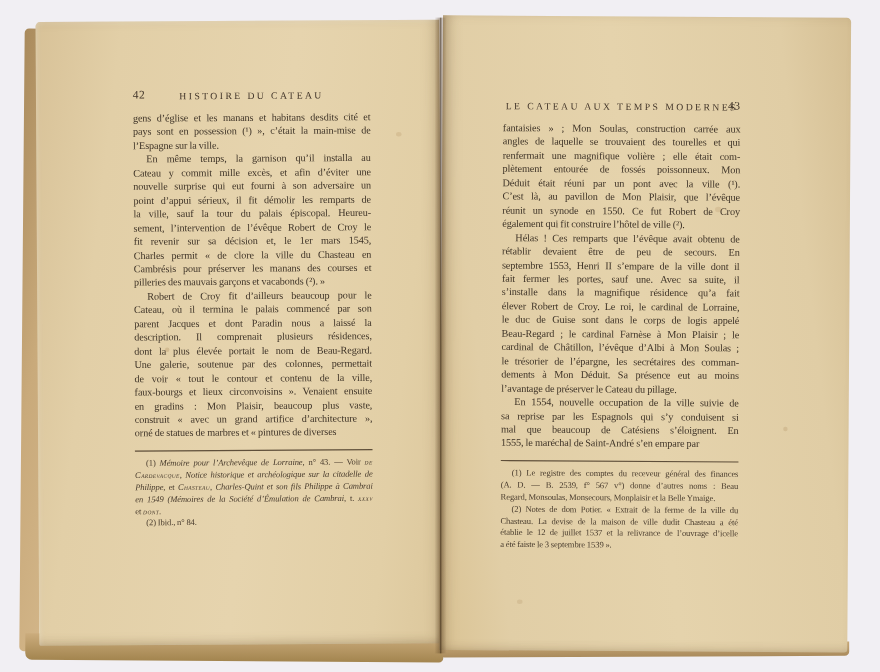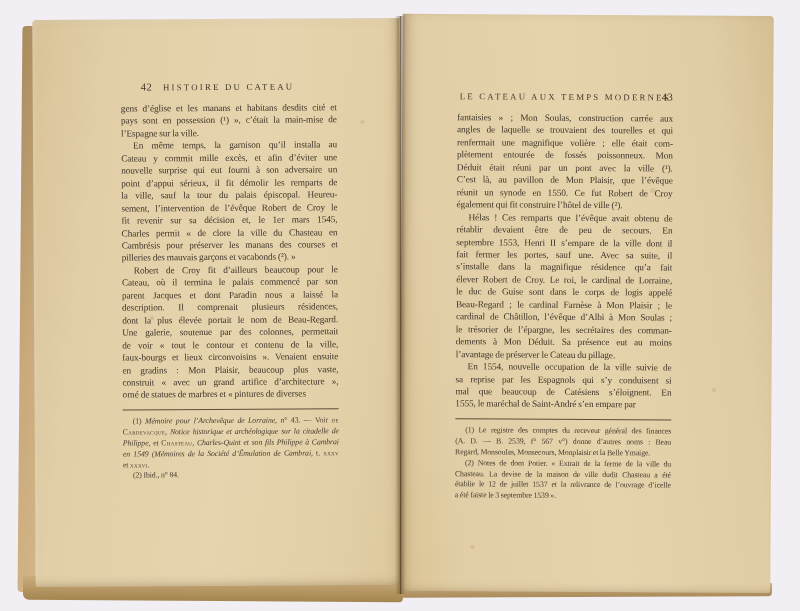--- a/index.html
+++ b/index.html
@@ -47,33 +47,33 @@
     position:absolute;left:395px;top:16px;width:11px;height:578px;
     background:linear-gradient(to right,rgba(120,90,50,0) 0%,rgba(90,65,35,0.4) 42%,rgba(58,40,20,0.7) 51%,rgba(90,65,35,0.3) 62%,rgba(120,90,50,0) 100%);
   }
   .text-col{position:absolute;width:216px;color:#3e3327;}
   .page-left  .text-col{left:88px;top:63px;}
   .page-right .text-col{left:55px;top:77px;}
   .header{position:relative;height:13px;margin-bottom:7px;
     font-size:8.8px;letter-spacing:2.2px;color:#43362a;white-space:nowrap;}
   .header .title{display:block;text-align:center;}
   .header .pn{position:absolute;top:-1px;font-size:10.5px;letter-spacing:0.5px;}
-  .page-left  .header .pn{left:0;margin-left:20px;}
+  .page-left  .header .pn{left:0;}
   .page-right .header .pn{right:0;padding-left:36px;}
   .body{font-size:9.3px;line-height:12.45px;letter-spacing:-0.1px;word-spacing:-0.25px;}
   .bline{text-align:justify;text-align-last:justify;}
   .bline.last{text-align-last:left;}
   .bline.ind{text-indent:12px;}
   .rule{margin-top:8px;border-top:1px solid rgba(70,55,38,0.85);width:216px;}
   .footnotes{margin-top:6px;font-size:7.8px;line-height:10.9px;letter-spacing:-0.1px;word-spacing:-0.2px;color:#473a2c;}
   .fline{text-align:justify;text-align-last:justify;}
   .fline.last{text-align-last:left;}
   .fline.ind{text-indent:10px;}
   .it{font-style:italic;}
-  .sc{font-variant:small-caps;letter-spacing:0.3px;}
+  .sc{font-variant:small-caps;letter-spacing:0.3px;font-style:italic;}
   .spot{position:absolute;border-radius:50%;background:rgba(150,110,60,0.22);}
   .s1{left:150px;top:316px;width:4px;height:4px;}
   .s2{left:360px;top:120px;width:5px;height:4px;background:rgba(160,120,70,0.18);}
   .s3{left:650px;top:188px;width:6px;height:5px;background:rgba(160,120,70,0.16);}
   .s4{left:712px;top:388px;width:4px;height:4px;background:rgba(150,110,60,0.18);}
   .s5{left:470px;top:545px;width:5px;height:4px;background:rgba(150,110,60,0.15);}
 </style>
 </head>
 <body>
 
@@ -113,21 +113,21 @@
           <div class="bline">en gradins : Mon Plaisir, beaucoup plus vaste,</div>
           <div class="bline">construit « avec un grand artifice d’architecture »,</div>
           <div class="bline last">orné de statues de marbres et « pintures de diverses</div>
         </div>
       <div class="rule"></div>
       <div class="footnotes">
           <div class="fline ind"><span>(1) </span><span class="it">Mémoire pour l’Archevêque de Lorraine</span><span>, n° 43. — Voir </span><span class="sc">de</span></div>
           <div class="fline"><span class="sc">Cardevacque</span><span>, </span><span class="it">Notice historique et archéologique sur la citadelle de</span></div>
           <div class="fline"><span class="it">Philippe</span><span>, et </span><span class="sc">Chasteau</span><span>, </span><span class="it">Charles-Quint et son fils Philippe à Cambrai</span></div>
           <div class="fline"><span class="it">en 1549 (Mémoires de la Société d’Émulation de Cambrai</span><span>, t. </span><span class="sc">xxxv</span></div>
-          <div class="fline last"><span>et </span><span class="sc">xxxvi</span><span>.</span></div>
+          <div class="fline last"><span>et </span><span class="sc">dont</span><span>.</span></div>
           <div class="fline last ind"><span>(2) Ibid., n° 84.</span></div>
         </div>
     </div>
   </div>
 
   <div class="page page-right">
     <div class="text-col">
       <div class="header">
         <span class="title">LE CATEAU AUX TEMPS MODERNES</span>
         <span class="pn">43</span>

